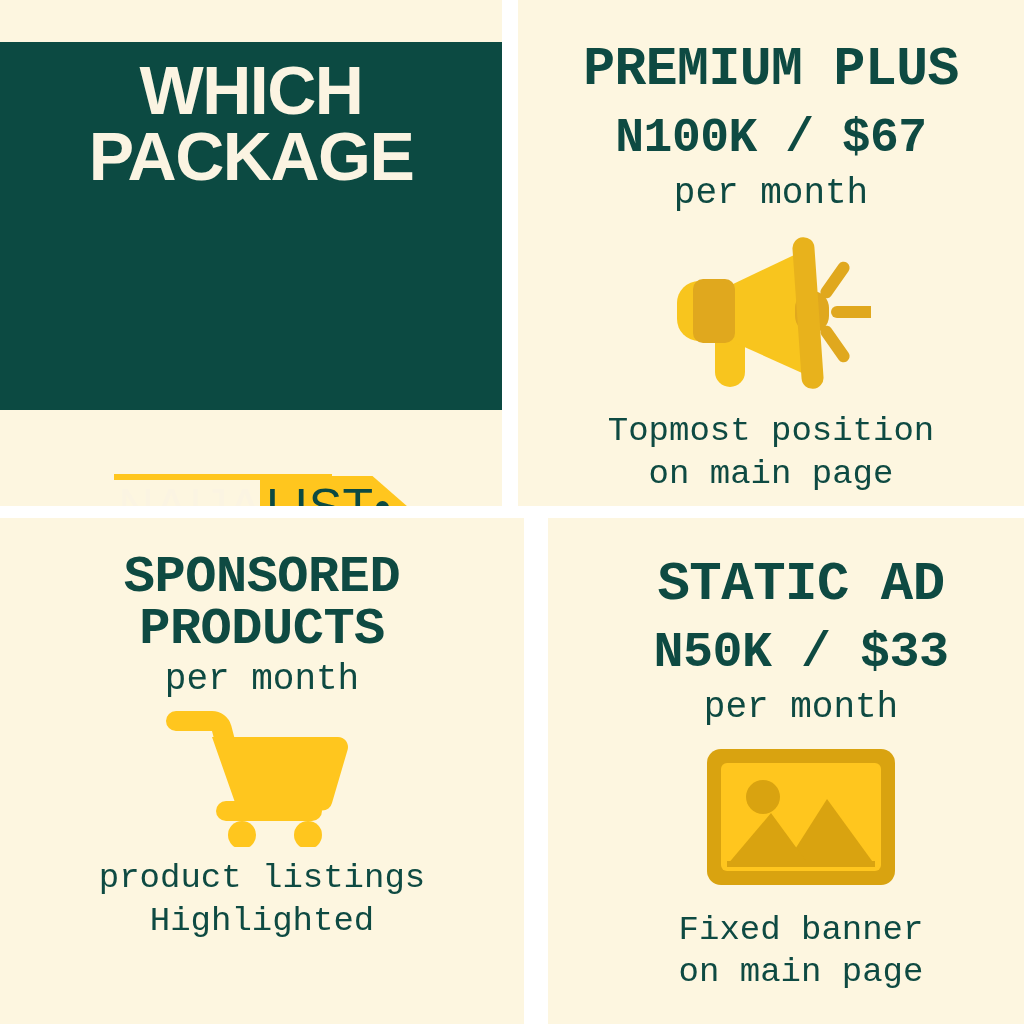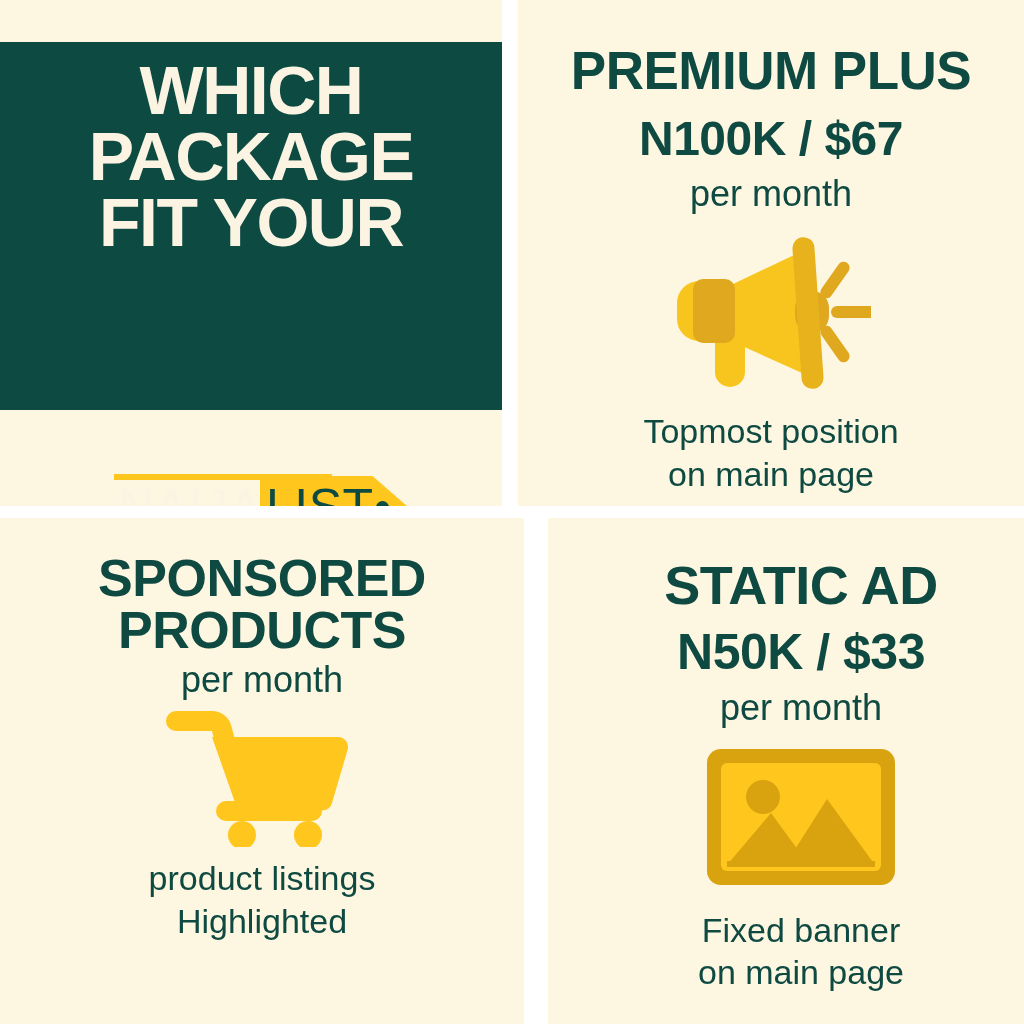--- a/index.html
+++ b/index.html
@@ -87,20 +87,21 @@
   }
 
   
   .pkg{
     width:100%; height:100%;
     display:flex; flex-direction:column;
     align-items:center;
     text-align:center;
     color:#0E4A42;
     padding:0 28px;
+    font-family:Liberation Mono, monospace;
   }
   .pkg-name{
     font-weight:bold;
     font-size:52px;
     line-height:1.0;
     letter-spacing:-0.5px;
     text-transform:uppercase;
     width:100%;
   }
   .pkg-name span{ display:block; white-space:nowrap; }
@@ -152,21 +153,20 @@
 </head>
 <body>
 
 <div class="poster">
 
   <div class="quad q-tl">
     <div class="hero-card">
       <div class="hero-title">
         <span>WHICH</span>
         <span>PACKAGE</span>
-        <span>FIT YOUR</span>
       </div>
 
       <div class="logo-wrap">
         <div class="logo-rule"></div>
         <div class="logo-tag"></div>
         <div class="logo-naija">NAIJA</div>
         <div class="logo-list">LIST</div>
         <div class="logo-dot"></div>
       </div>
     </div>

